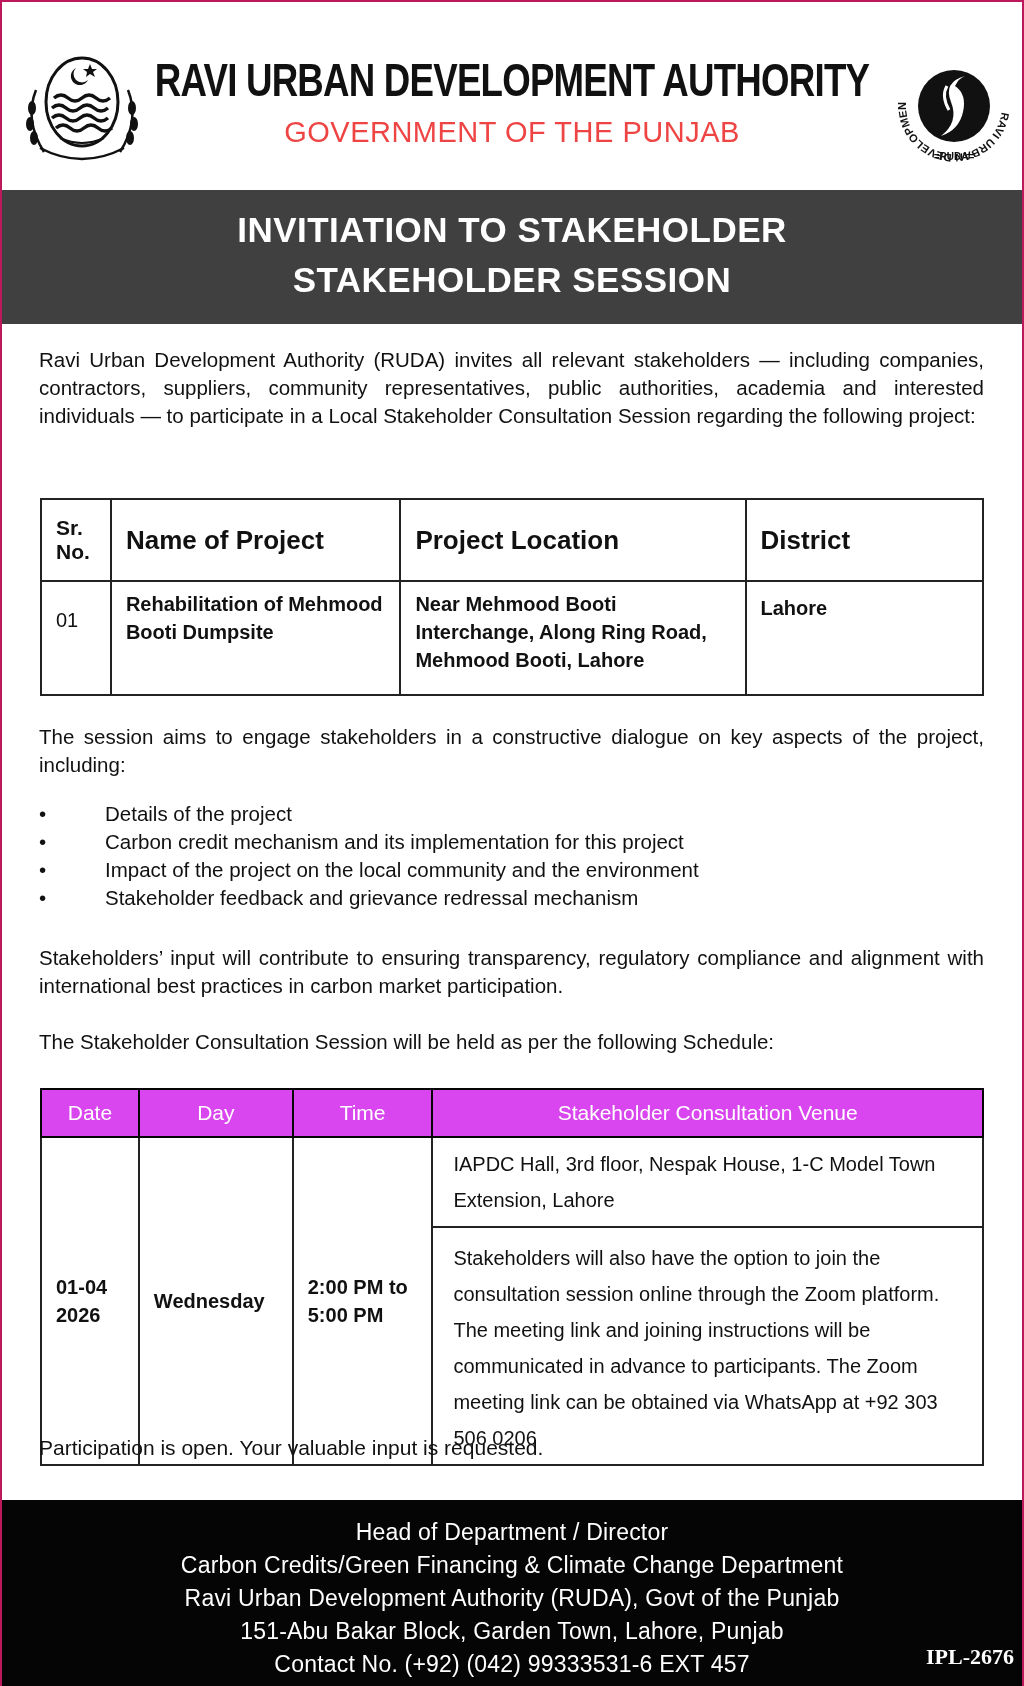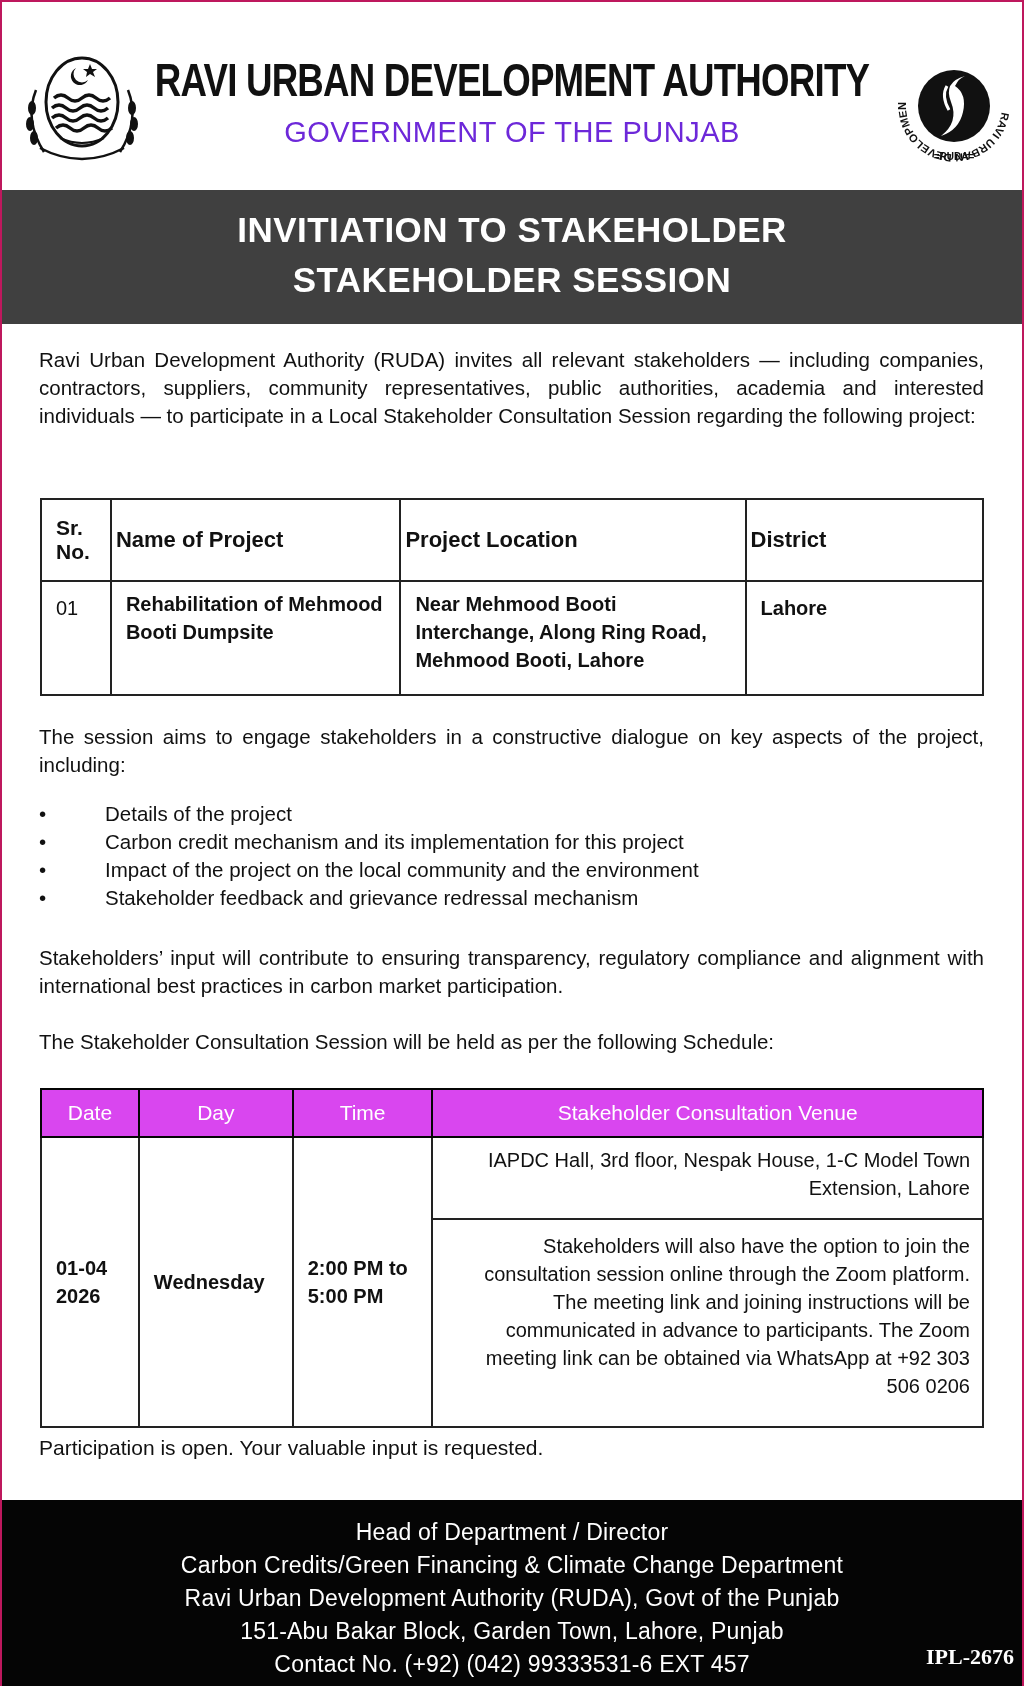--- a/index.html
+++ b/index.html
@@ -5,47 +5,47 @@
   * { box-sizing: border-box; margin: 0; padding: 0; }
   html, body { width: 1024px; height: 1686px; background: #ffffff; }
   body { font-family: "Liberation Sans", sans-serif; color: #111; position: relative; overflow: hidden; }
   .page { position: absolute; left: 0; top: 0; width: 1024px; height: 1686px; border: 2px solid #be185d; }
 
   
   .header { position: absolute; left: 0; top: 0; width: 1020px; height: 188px; background: #fff; }
   .logo-left { position: absolute; left: 14px; top: 48px; width: 132px; height: 118px; }
   .logo-right { position: absolute; left: 893px; top: 44px; width: 118px; height: 120px; }
   .org-title { position: absolute; left: 0; width: 1020px; top: 50px; text-align: center; font-family: "Liberation Sans", sans-serif; font-weight: 700; font-size: 47px; letter-spacing: -1px; transform: scaleX(0.78); transform-origin: 50% 50%; color: #111; }
-  .org-subtitle { position: absolute; left: 0; width: 1020px; top: 114px; text-align: center; font-size: 29px; letter-spacing: 0.5px; color: #6d28d9; }
+  .org-subtitle { position: absolute; left: 0; width: 1020px; top: 114px; text-align: center; font-size: 29px; letter-spacing: 0.5px; color: #ef4444; }
 
   
   .title-band { position: absolute; left: 0; top: 188px; width: 1020px; height: 134px; background: #404040; color: #fff; text-align: center; }
   .title-line { font-weight: 700; font-size: 35px; letter-spacing: 0.5px; line-height: 44px; }
   .title-band-inner { padding-top: 18px; }
 
   .para { position: absolute; left: 37px; width: 945px; font-size: 20.5px; line-height: 28px; text-align: justify; color: #111; }
 
   table { border-collapse: collapse; position: absolute; }
   .proj-table { left: 38px; top: 496px; width: 944px; }
   .proj-table td, .proj-table th { border: 2px solid #222; vertical-align: top; text-align: left; }
-  .proj-table th { height: 82px; font-size: 22px; font-weight: 700; vertical-align: middle; padding-left: 4px; }
+  .proj-table th { height: 82px; font-size: 26px; font-weight: 700; vertical-align: middle; padding-left: 14px; }
   .proj-table th.sr { font-size: 21px; line-height: 24px; padding-left: 14px; }
   .proj-table td { font-size: 20px; font-weight: 700; line-height: 28px; padding: 8px 14px 6px 14px; height: 114px; }
-  .proj-table td.sr { font-weight: 400; padding-top: 12px; }
+  .proj-table td.sr { font-weight: 400; padding-top: 24px; }
   .proj-table td.district { padding-top: 12px; }
 
   ul.aims { position: absolute; left: 37px; top: 798px; list-style: none; font-size: 20.5px; line-height: 28px; }
   ul.aims li { position: relative; padding-left: 66px; }
   ul.aims li .bullet { position: absolute; left: 0; top: 0; }
 
   .sched-table { left: 38px; top: 1086px; width: 944px; }
   .sched-table th { background: #d946ef; color: #fff; font-weight: 400; font-size: 21px; height: 48px; text-align: center; border: 2px solid #050505; }
   .sched-table td { border: 2px solid #222; font-size: 20px; }
   .sched-table td.center { font-weight: 700; text-align: left; vertical-align: middle; padding-left: 14px; line-height: 28px; }
-  .sched-table td.venue { padding: 8px 12px 8px 20px; line-height: 28px; vertical-align: top; text-align: right; }
+  .sched-table td.venue { padding: 8px 12px 8px 20px; line-height: 36px; vertical-align: top; }
   .sched-table td.venue1 { height: 82px; font-weight: 400; }
   .sched-table td.venue2 { height: 208px; font-weight: 400; padding-top: 12px; }
 
   .closing { position: absolute; left: 37px; top: 1434px; font-size: 21px; color: #111; }
 
   .footer { position: absolute; left: 0; top: 1498px; width: 1020px; height: 186px; background: #050505; color: #fff; text-align: center; }
   .footer .fline { font-size: 23px; line-height: 33px; letter-spacing: 0.2px; }
   .footer .flines { padding-top: 16px; }
   .footer .ref { position: absolute; right: 8px; bottom: 16px; font-family: "Liberation Serif", serif; font-weight: 700; font-size: 22px; }
 </style>

